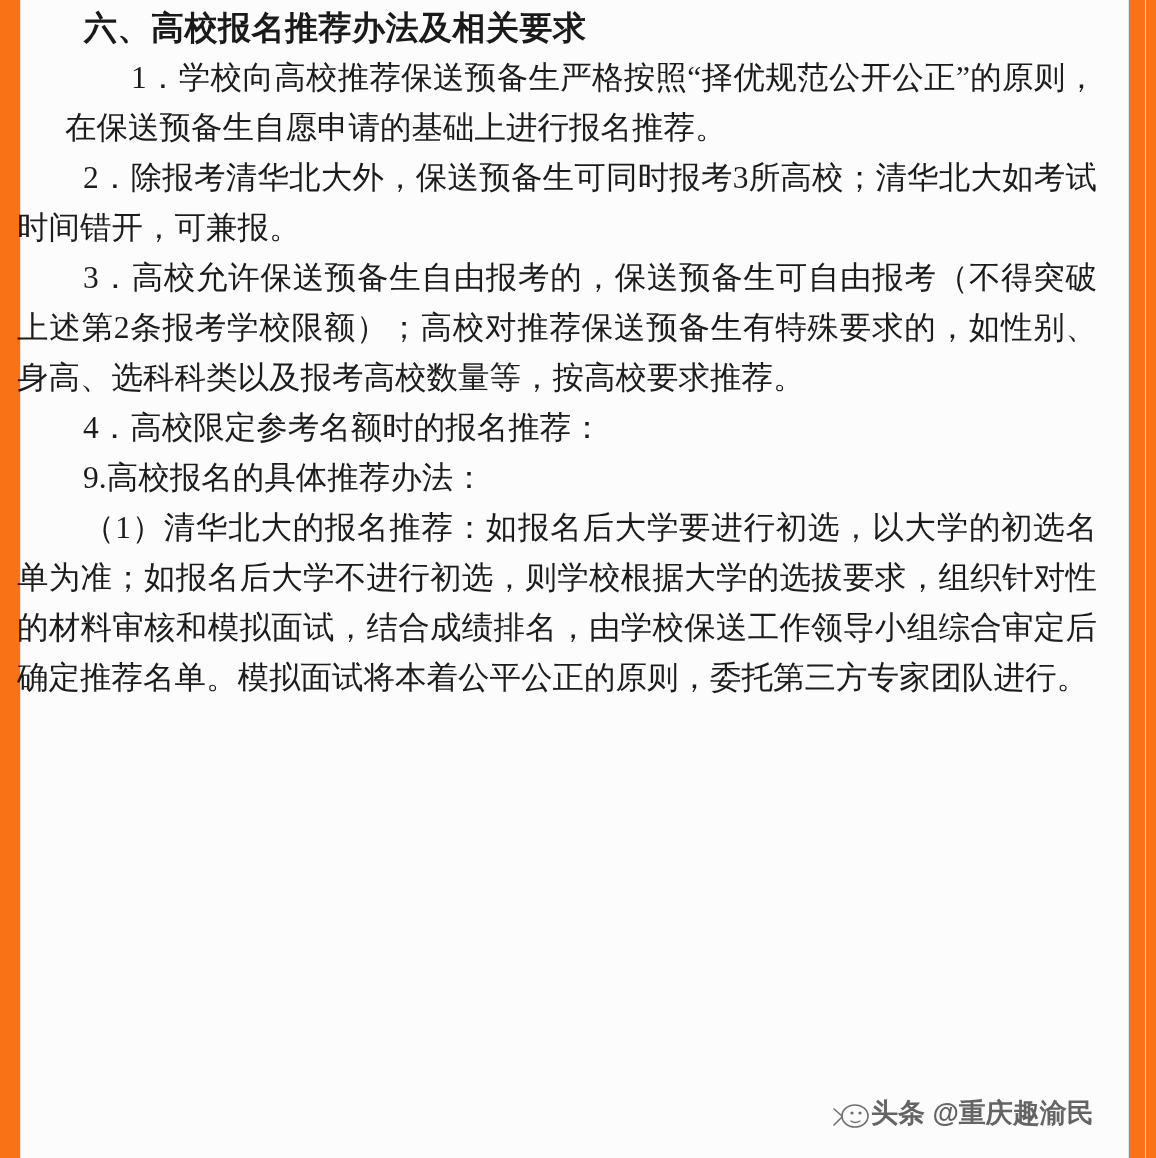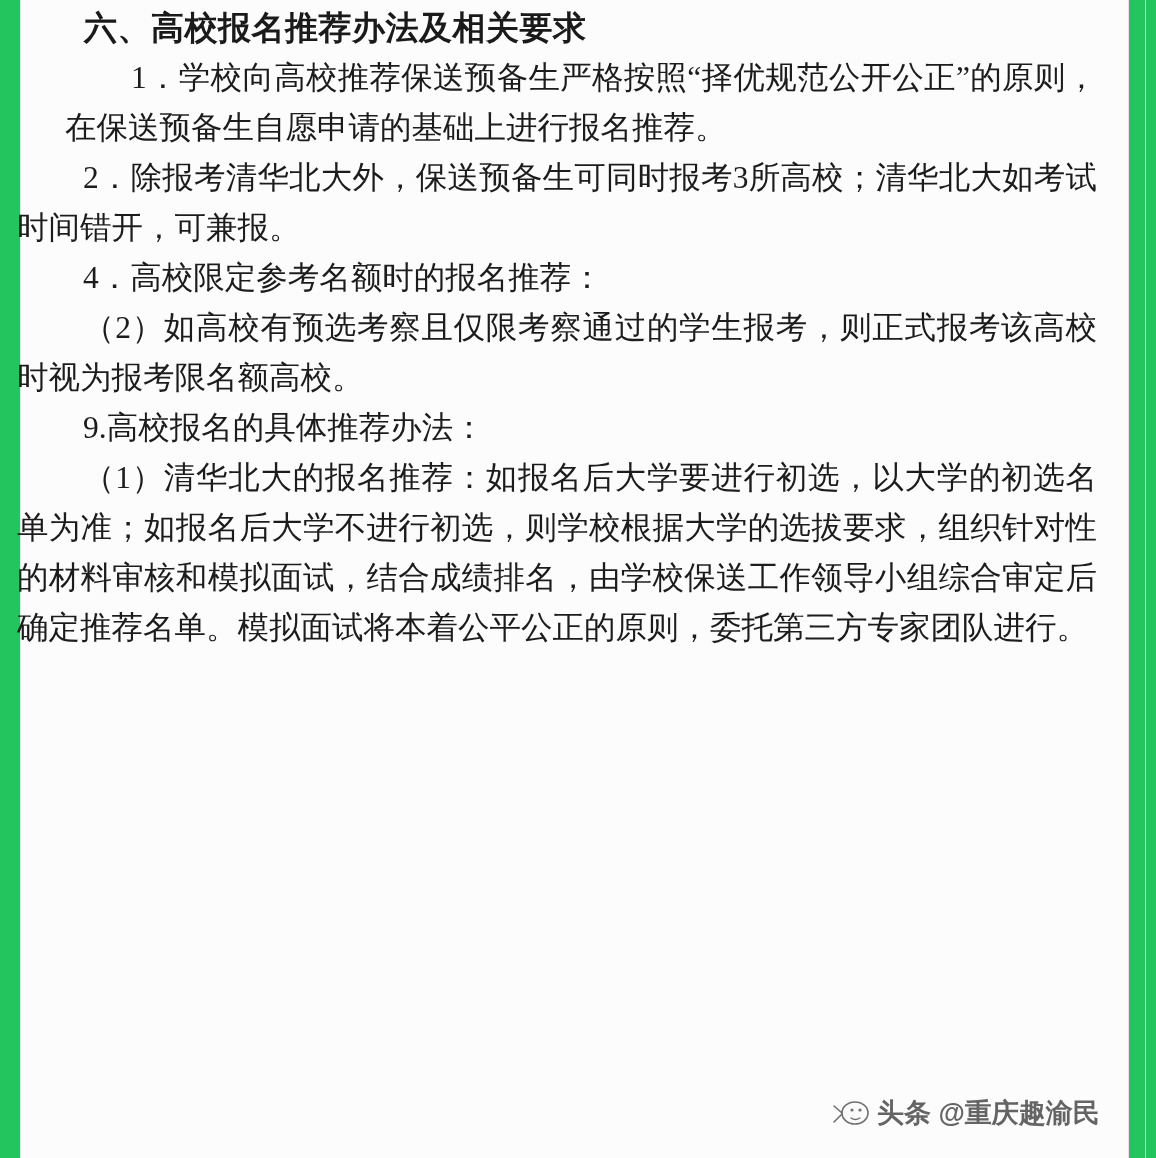--- a/index.html
+++ b/index.html
@@ -11,21 +11,21 @@
     height: 1158px;
     background: #ffffff;
     font-family: "Liberation Serif", "DejaVu Serif", serif;
     overflow: hidden;
   }
 
   #page {
     position: relative;
     width: 1156px;
     height: 1158px;
-    background: #22c55e;
+    background: #f97316;
     overflow: hidden;
   }
 
   
   .edge-rule {
     position: absolute;
     top: 0;
     bottom: 0;
     width: 1px;
     background: #e3e4ea;
@@ -79,22 +79,21 @@
   }
 
   .para.p1 { margin-top: 3px; margin-left: 48px; }
 
   
   .watermark {
     position: absolute;
     left: 833px;
     top: 1095px;
     display: flex;
-    align-items: center;
-    gap: 6px;
+    align-items: flex-end;
     opacity: 0.72;
     pointer-events: none;
   }
   .wm-logo {
     width: 38px;
     height: 30px;
     position: relative;
     flex: 0 0 auto;
   }
   .wm-logo svg { display: block; }
@@ -116,22 +115,22 @@
   <div class="paper"></div>
   <div class="edge-rule r1"></div>
   <div class="edge-rule r2"></div>
 
   <div class="doc">
 
     <h1 class="title">六、高校报名推荐办法及相关要求</h1>
 
     <p class="para p1">1．学校向高校推荐保送预备生严格按照“择优规范公开公正”的原则，在保送预备生自愿申请的基础上进行报名推荐。</p>
     <p class="para">2．除报考清华北大外，保送预备生可同时报考3所高校；清华北大如考试时间错开，可兼报。</p>
+    <p class="para">3．高校允许保送预备生自由报考的，保送预备生可自由报考（不得突破上述第2条报考学校限额）；高校对推荐保送预备生有特殊要求的，如性别、身高、选科科类以及报考高校数量等，按高校要求推荐。</p>
     <p class="para">4．高校限定参考名额时的报名推荐：</p>
-    <p class="para">（2）如高校有预选考察且仅限考察通过的学生报考，则正式报考该高校时视为报考限名额高校。</p>
     <p class="para">9.高校报名的具体推荐办法：</p>
     <p class="para">（1）清华北大的报名推荐：如报名后大学要进行初选，以大学的初选名单为准；如报名后大学不进行初选，则学校根据大学的选拔要求，组织针对性的材料审核和模拟面试，结合成绩排名，由学校保送工作领导小组综合审定后确定推荐名单。模拟面试将本着公平公正的原则，委托第三方专家团队进行。</p>
 
   </div>
 
   <div class="watermark">
     <span class="wm-logo">
       <svg viewBox="0 0 38 30" width="38" height="30" aria-hidden="true">
         <ellipse cx="22" cy="15" rx="13" ry="11" fill="none" stroke="#3a3a3a" stroke-width="1.6"></ellipse>
         <path d="M9 15 L1 8 M9 16 L1 24" fill="none" stroke="#3a3a3a" stroke-width="1.6" stroke-linecap="round"></path>

